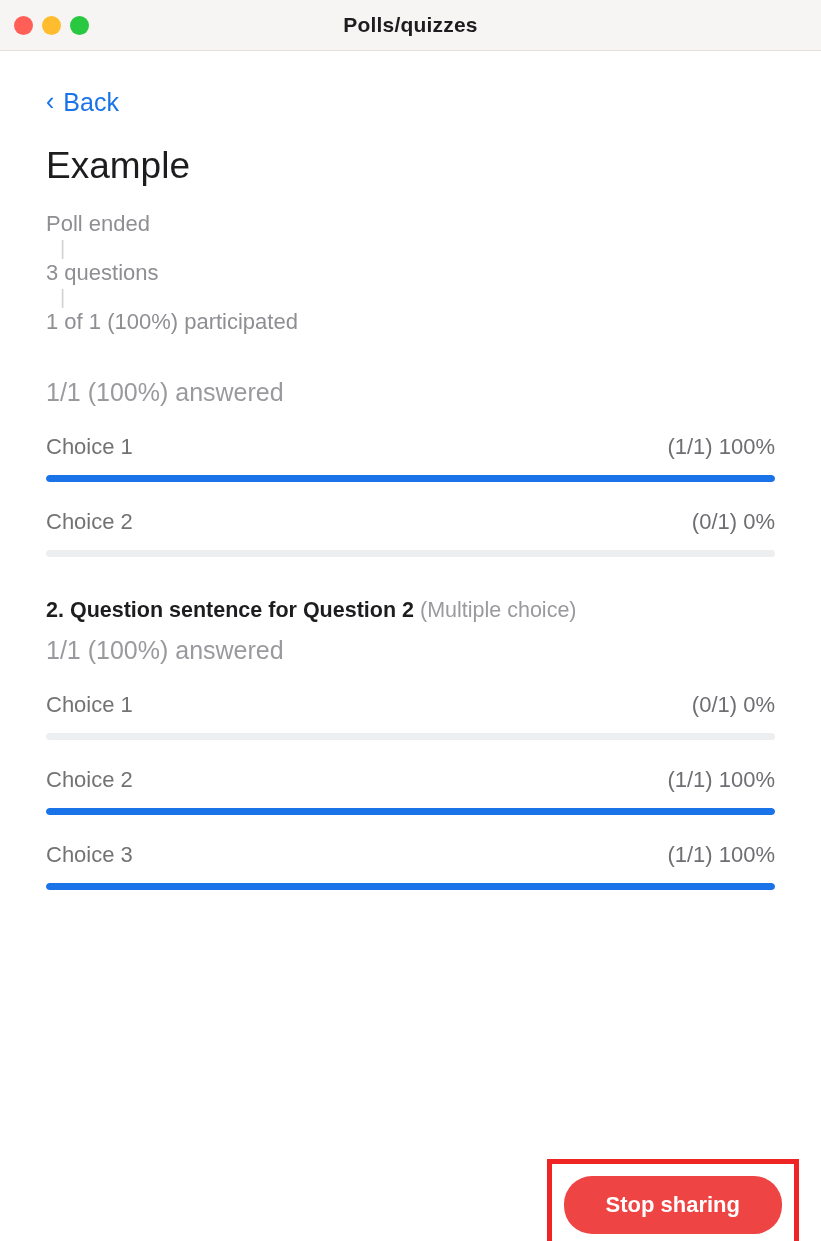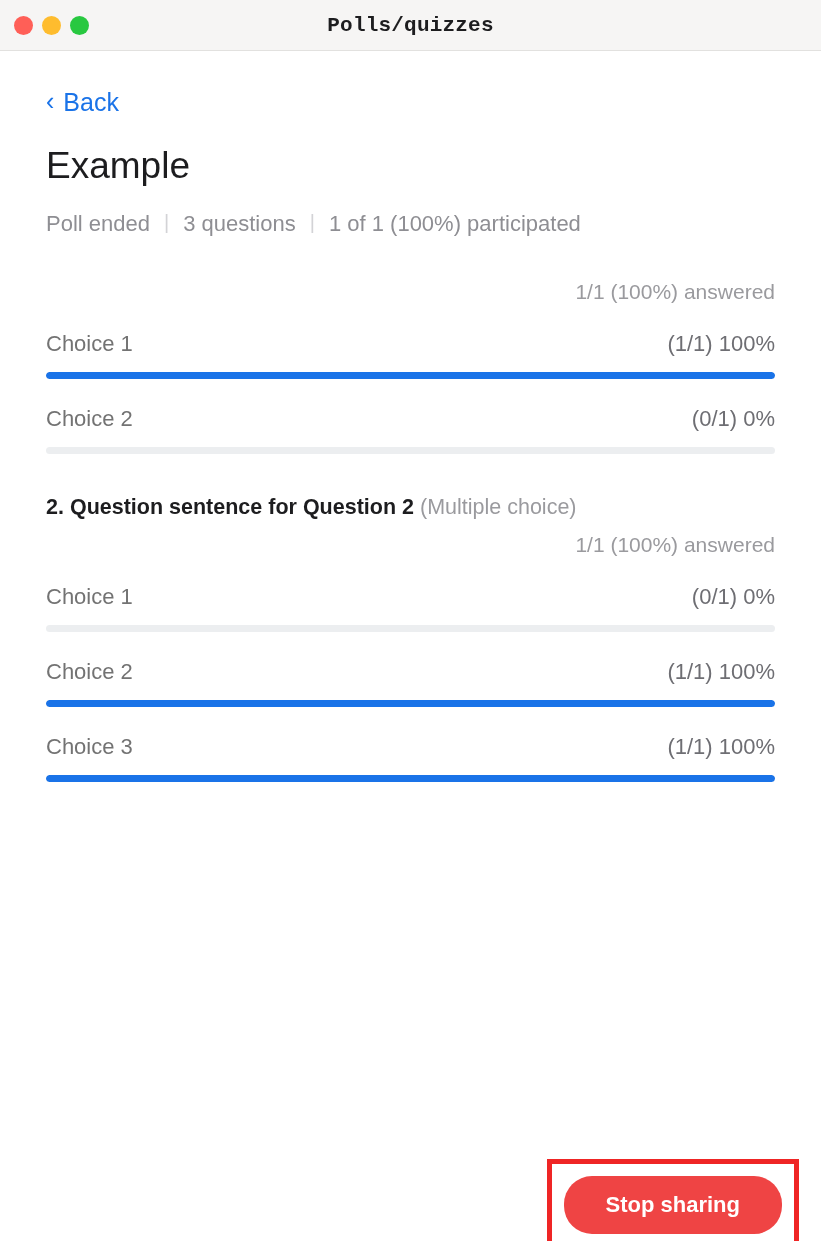--- a/index.html
+++ b/index.html
@@ -41,21 +41,20 @@
   .dot-max    { background: #28c840; }
   .win-title {
     position: absolute;
     left: 0; right: 0;
     text-align: center;
     font-size: 21px;
     font-weight: bold;
     color: #1d1d1f;
     letter-spacing: 0.2px;
     pointer-events: none;
-    font-family: Liberation Mono, monospace;
   }
 
   
   .content {
     padding: 0 46px;
     position: relative;
     height: calc(1241px - 51px);
     box-sizing: border-box;
   }
 
@@ -88,20 +87,21 @@
     margin-top: 29px;
     line-height: 1.1;
   }
 
   .meta-row {
     display: flex;
     align-items: flex-start;
     margin-top: 24px;
     font-size: 22px;
     color: #8e8e93;
+    flex-direction: column;
   }
   .meta-sep {
     color: #d3d3d6;
     margin: 0 14px;
     font-size: 20px;
   }
 
   .questions {
     margin-top: 43px;
   }
@@ -112,24 +112,23 @@
     color: #1d1d1f;
     font-weight: bold;
     line-height: 1.25;
   }
   .q-num { font-weight: bold; }
   .q-type {
     color: #9a9a9e;
     font-weight: normal;
   }
   .q-answered {
-    font-size: 21px;
+    font-size: 25px;
     color: #9a9a9e;
     margin-top: 12px;
-    text-align: right;
   }
 
   .choice { margin-top: 27px; }
   .choice-row {
     display: flex;
     justify-content: space-between;
     align-items: baseline;
   }
   .choice-label {
     font-size: 22px;

